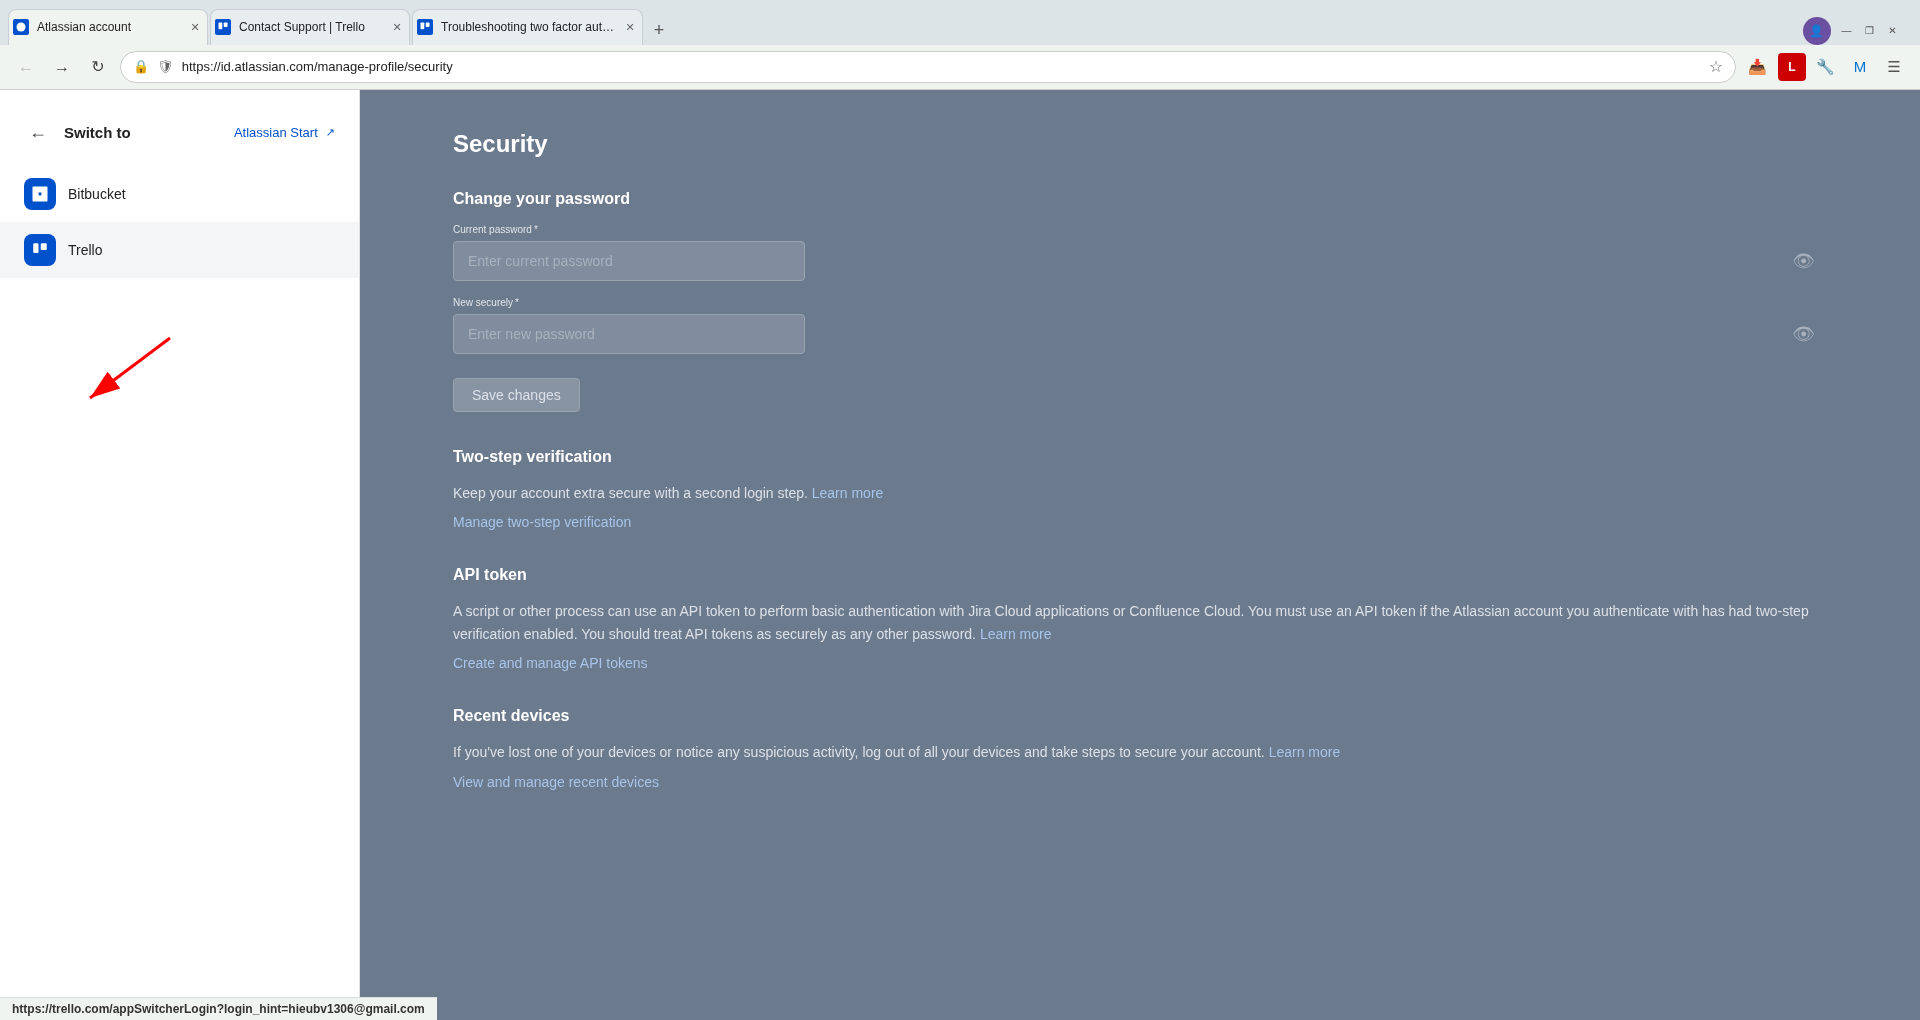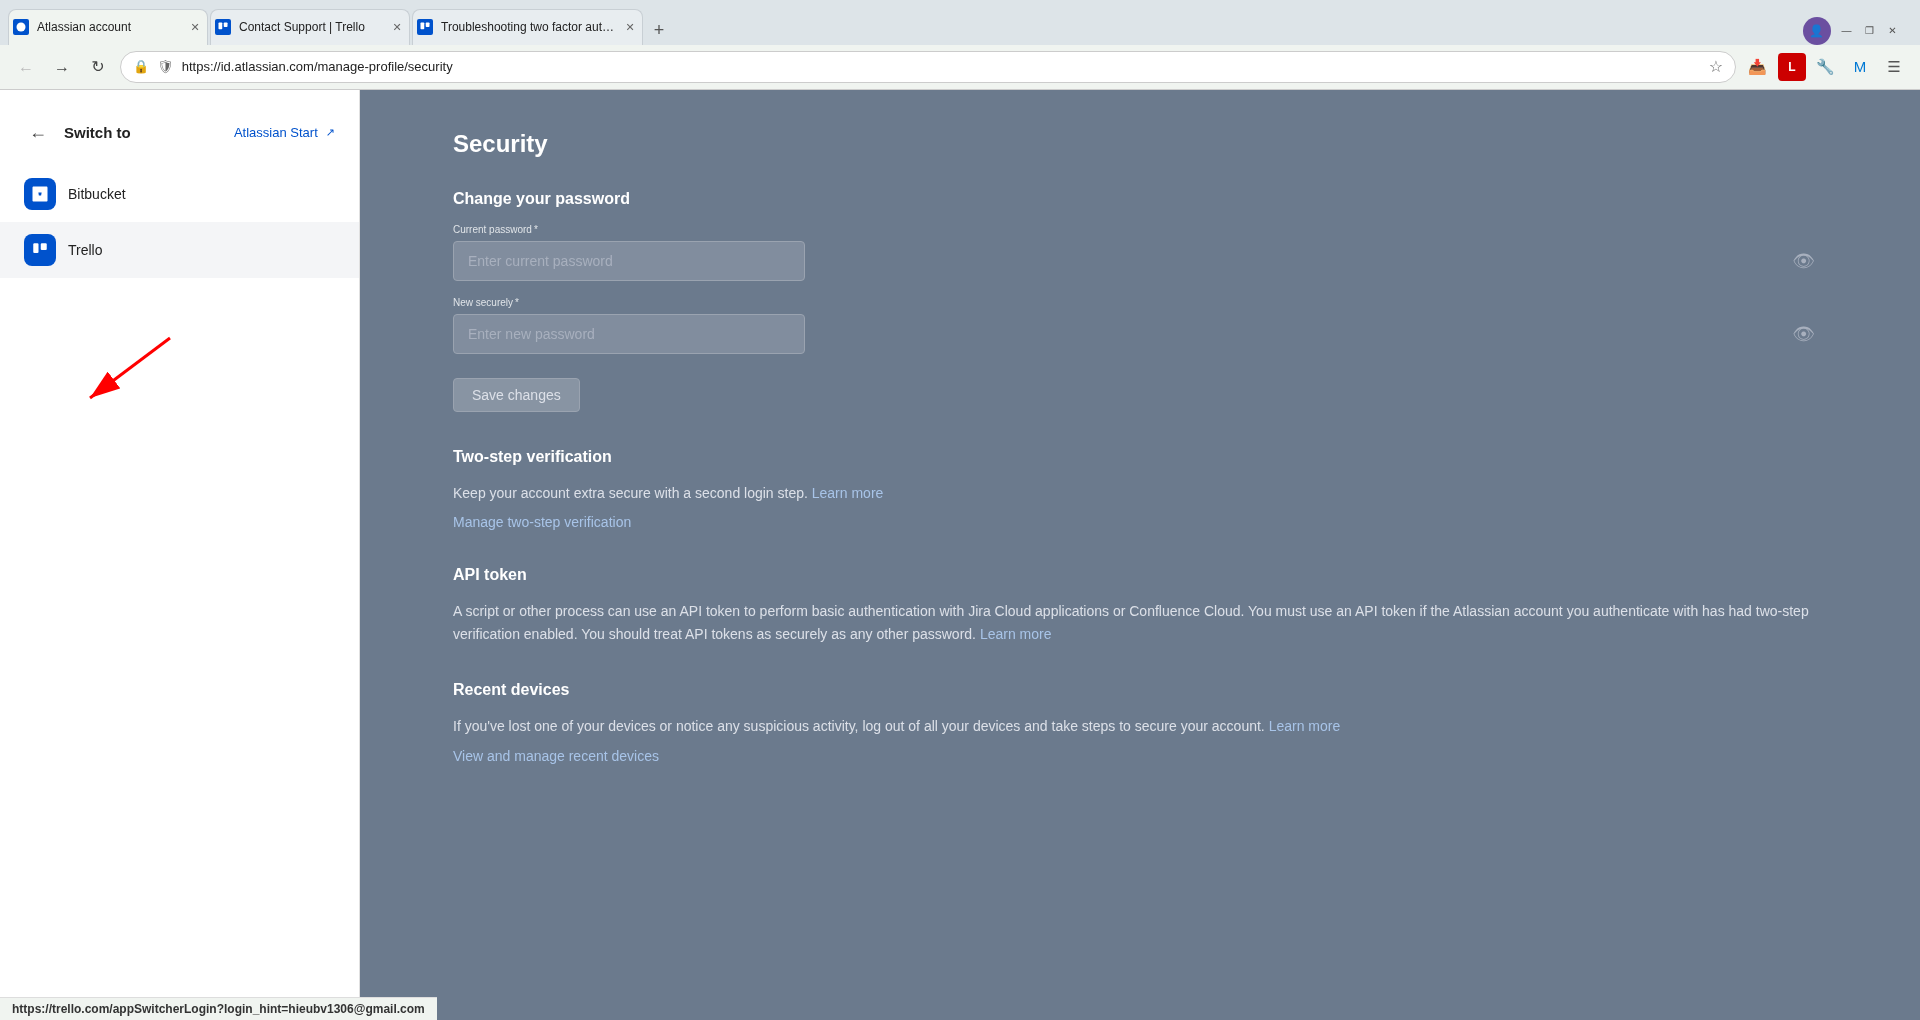--- a/index.html
+++ b/index.html
@@ -232,20 +232,21 @@
       </p>
       <a class="section-link">Manage two-step verification</a>
     </div>
 
     <div class="section">
       <h2 class="section-title">API token</h2>
       <p class="section-body">
         <span>A script or other process can use an API token to perform basic authentication with Jira Cloud applications or Confluence Cloud. You must use an API token if the Atlassian account you authenticate with has had two-step verification enabled. You should treat API tokens as securely as any other password.</span>
         <a class="link"> <span>Learn more</span></a>
       </p>
+      <a class="section-link">Create and manage API tokens</a>
     </div>
 
     <div class="section">
       <h2 class="section-title">Recent devices</h2>
       <p class="section-body">
         <span>If you've lost one of your devices or notice any suspicious activity, log out of all your devices and take steps to secure your account.</span>
         <a class="link"> <span>Learn more</span></a>
       </p>
       <a class="section-link">View and manage recent devices</a>
     </div>

